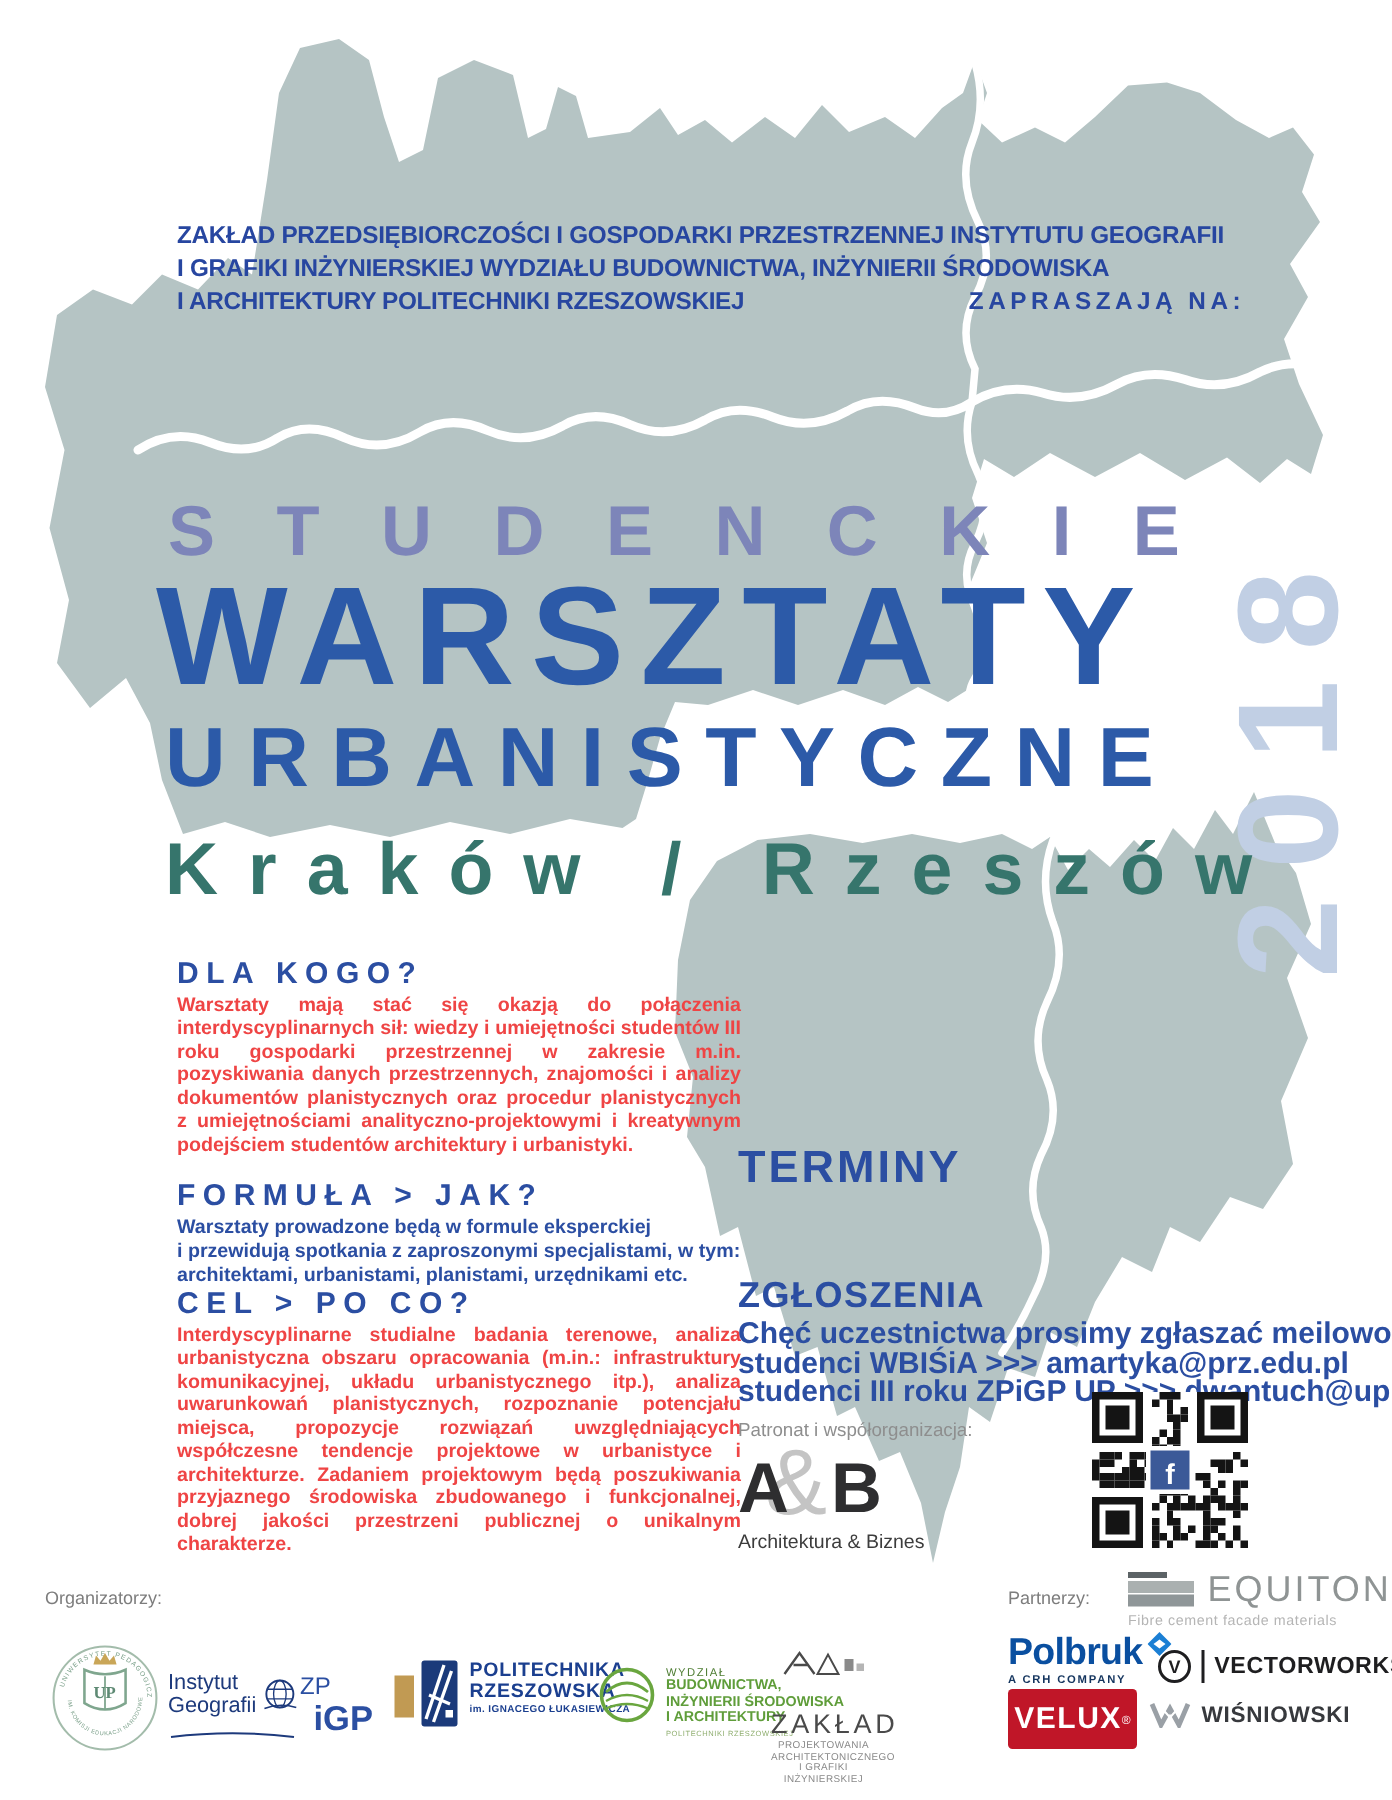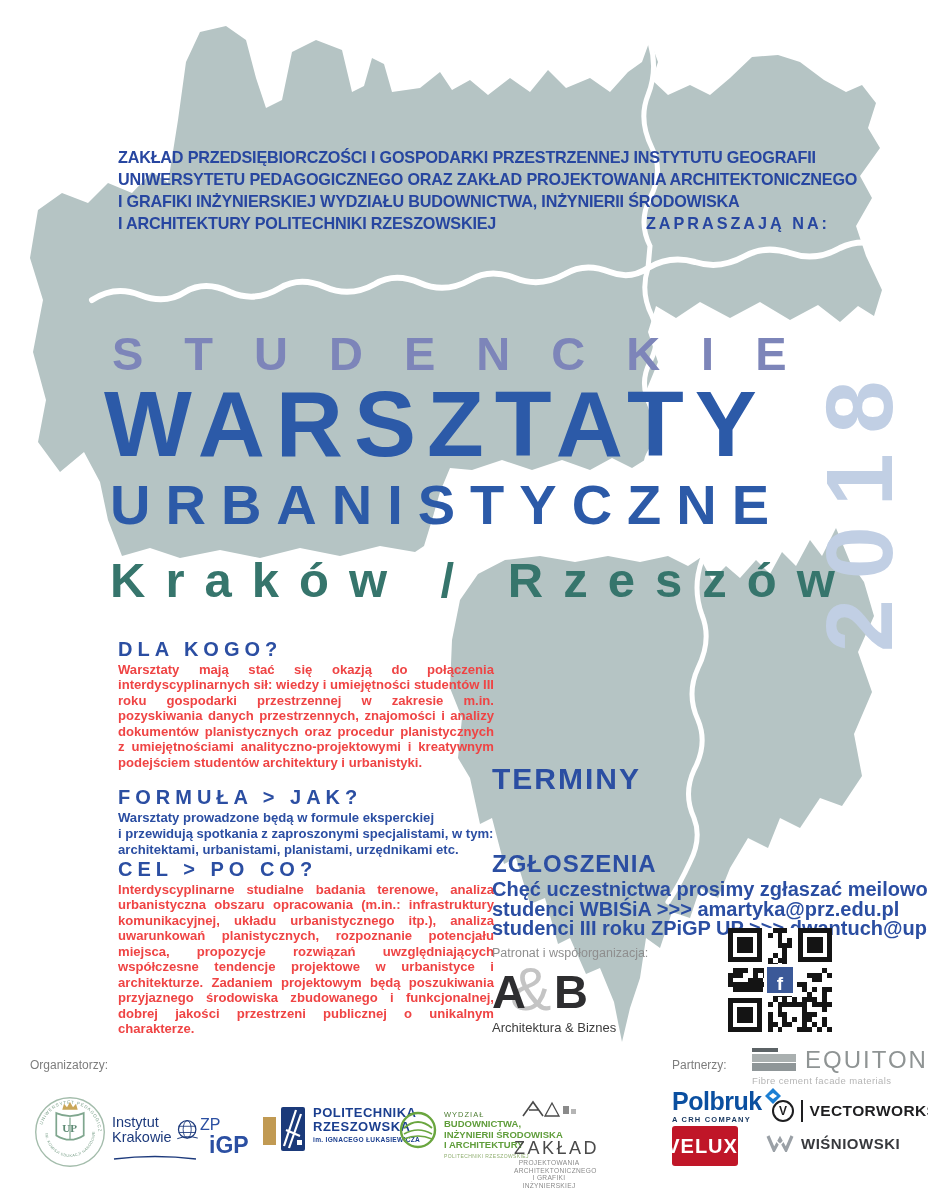--- a/index.html
+++ b/index.html
@@ -92,21 +92,21 @@
   #equitone-tag{font-size:9.5px;color:#b5b5b5;margin-top:1px;letter-spacing:0.4px;}
   #polbruk{left:672px;top:1088px;}
   #polbruk-row{display:flex;align-items:flex-start;gap:3px;}
   #polbruk-name{font-size:25px;font-weight:800;color:#0a4fa0;line-height:26px;letter-spacing:-0.5px;}
   #polbruk-sub{font-size:7.5px;font-weight:bold;color:#15355e;letter-spacing:1.2px;margin-top:1px;}
   #vworks{left:772px;top:1100px;display:flex;align-items:center;gap:7px;}
   #vworks-circle{width:22px;height:22px;border:2px solid #1e1e20;border-radius:50%;display:flex;
                  align-items:center;justify-content:center;font-size:12px;font-weight:bold;color:#1e1e20;}
   #vworks-bar{width:1.5px;height:22px;background:#1e1e20;}
   #vworks-name{font-size:15.5px;font-weight:800;color:#1e1e20;letter-spacing:0.4px;}
-  #velux{left:672px;top:1126px;width:66px;height:40px;background:#c01628;border-radius:3px;
+  #velux{left:672px;top:1126px;width:86px;height:40px;background:#c01628;border-radius:3px;
          display:flex;align-items:center;justify-content:center;}
   #velux-name{color:#fff;font-size:20px;font-weight:800;letter-spacing:1px;}
   #velux-reg{color:#fff;font-size:8px;vertical-align:top;}
   #wisniowski{left:766px;top:1134px;display:flex;align-items:center;gap:7px;}
   #wisniowski-name{font-size:15px;font-weight:800;color:#37393d;letter-spacing:0.5px;}
 </style>
 </head>
 <body>
 
 <div id="poster">
@@ -116,21 +116,20 @@
     <path fill="#b5c4c4" d="M452 640 L460 600 478 574 505 560 540 556 575 562 608 556 640 562 668 556 688 566 700 558 712 580 726 566 740 578 756 560 770 574 782 552 796 566 810 540 822 556 836 528 850 562 864 582 874 616 858 652 872 692 854 734 862 776 842 806 820 798 800 828 780 818 768 848 748 838 730 868 718 898 700 888 690 918 672 912 660 948 646 938 640 978 630 1008 622 1042 614 1002 600 968 586 974 570 938 558 944 545 898 530 904 516 858 504 864 492 818 480 824 470 778 458 758 462 718 450 688 Z"></path>
     <g fill="none" stroke="#ffffff" stroke-linecap="round">
       <path stroke-width="6" d="M92 300 Q115 285 140 295 Q165 305 185 292 Q205 280 230 292 Q255 303 280 288 Q300 276 325 287 Q350 298 375 284 Q395 272 420 283 Q445 294 470 280 Q490 268 515 278 Q540 288 565 274 Q585 262 610 272 Q630 280 648 268 Q670 255 695 262 Q720 270 745 256 Q765 245 790 253 Q815 262 840 248 Q860 238 884 246"></path>
       <path stroke-width="5" d="M650 42 Q658 70 648 95 Q638 120 652 148 Q664 172 650 198 Q638 222 650 246 L648 268 Q640 292 652 316 Q662 338 650 362 Q638 385 652 408 Q664 430 650 452 Q644 462 648 468"></path>
       <path stroke-width="5" d="M702 560 Q692 588 702 615 Q712 640 698 668 Q686 694 698 720 Q708 744 694 770 Q683 794 694 818 Q702 838 690 862 Q680 884 668 902"></path>
     </g>
   </svg>
 
   <div class="abs" id="header">
     <div class="hline">ZAKŁAD PRZEDSIĘBIORCZOŚCI I GOSPODARKI PRZESTRZENNEJ INSTYTUTU GEOGRAFII</div>
-    <div class="hline">UNIWERSYTETU PEDAGOGICZNEGO ORAZ ZAKŁAD PROJEKTOWANIA ARCHITEKTONICZNEGO</div>
     <div class="hline">I GRAFIKI INŻYNIERSKIEJ WYDZIAŁU BUDOWNICTWA, INŻYNIERII ŚRODOWISKA</div>
     <div class="hrow">
       <span class="hline">I ARCHITEKTURY POLITECHNIKI RZESZOWSKIEJ</span>
       <span id="invite">ZAPRASZAJĄ NA:</span>
     </div>
   </div>
 
   <div class="abs" id="kicker">STUDENCKIE</div>
   <div class="abs" id="maintitle">WARSZTATY</div>
   <div class="abs" id="subtitle">URBANISTYCZNE</div>
@@ -638,21 +637,21 @@
     <path d="M33 16 L35 9 L38.5 13 L42 7 L45.5 13 L49 9 L51 16 Z" fill="#c9a658"></path>
     <path d="M26 20 Q42 27 58 20 L58 46 Q42 56 26 46 Z" fill="#ffffff" stroke="#7fa68e" stroke-width="2"></path>
     <path d="M42 25 L42 51" stroke="#7fa68e" stroke-width="1.4"></path>
     <text x="33" y="42" font-size="13" font-family="Liberation Serif, serif" font-weight="bold" fill="#5e8a74">UP</text>
   </svg>
 
   <div class="abs" id="ig-logo">
     <div style="display:flex;align-items:center;gap:4px;">
       <div id="ig-text">
         <div>Instytut</div>
-        <div>Krakowie</div>
+        <div>Geografii</div>
       </div>
       <svg width="36" height="36" viewBox="0 0 36 36">
         <circle cx="18" cy="17" r="14" fill="#ffffff" stroke="#1d3a7c" stroke-width="2"></circle>
         <ellipse cx="18" cy="17" rx="6.5" ry="14" fill="none" stroke="#1d3a7c" stroke-width="1.4"></ellipse>
         <line x1="4.5" y1="12" x2="31.5" y2="12" stroke="#1d3a7c" stroke-width="1.4"></line>
         <line x1="4.5" y1="22" x2="31.5" y2="22" stroke="#1d3a7c" stroke-width="1.4"></line>
         <path d="M2 32 Q18 26 35 31" fill="none" stroke="#1d3a7c" stroke-width="1.6"></path>
       </svg>
     </div>
     <svg width="86" height="8" viewBox="0 0 86 8">

